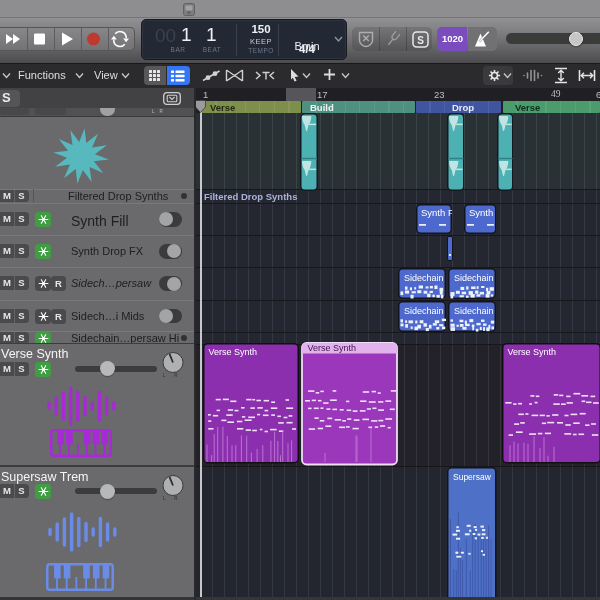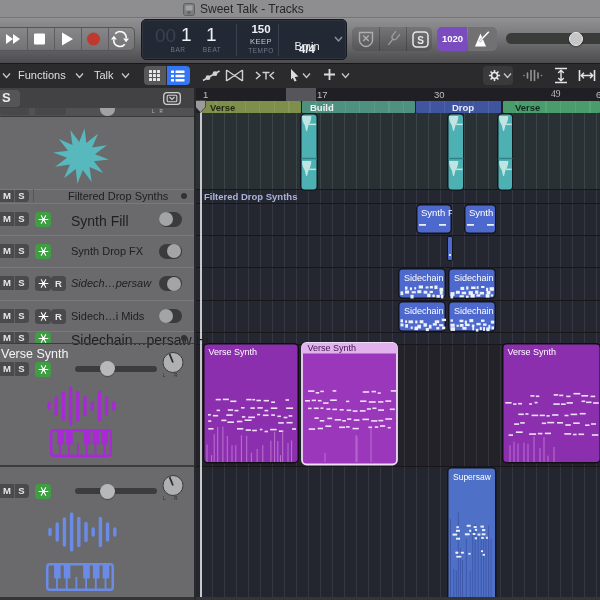--- a/index.html
+++ b/index.html
@@ -5,21 +5,20 @@
 font-family:"Liberation Sans",sans-serif;}
 *{box-sizing:border-box;}
 </style></head><body>
 <div style="position:relative;width:600px;height:600px;overflow:hidden;">
 <div style="position:absolute;left:0;top:0;width:600px;height:18px;background:#8e8e90;border-bottom:1px solid #757578;"></div>
 <svg style="position:absolute;left:183px;top:3px;" width="12" height="13" viewBox="0 0 12 13">
       <rect x="0.5" y="0.5" width="11" height="12" rx="2" fill="#7b7d7f" stroke="#5e6062"></rect>
       <rect x="2.5" y="2.5" width="7" height="5" rx="1" fill="#9fa1a3"></rect>
       <circle cx="6" cy="9.5" r="1.6" fill="#5e6062"></circle>
     </svg>
-<div style="position:absolute;left:200px;top:2px;width:200px;height:15px;font-size:12px;color:#262628;white-space:nowrap;">Sweet Talk - Tracks</div>
 <div style="position:absolute;left:0;top:18px;width:600px;height:45px;background:linear-gradient(#929294,#7c7c7e 35%,#5e5e60 75%,#4c4c4e);"></div>
 <div style="position:absolute;left:0;top:27px;width:135px;height:24px;background:linear-gradient(#87878a,#737376);border-radius:0 5px 5px 0;border:1px solid #55555a;border-left:none;"></div>
 <div style="position:absolute;left:26.5px;top:27px;width:1px;height:24px;background:#5c5c60;"></div>
 <div style="position:absolute;left:53.5px;top:27px;width:1px;height:24px;background:#5c5c60;"></div>
 <div style="position:absolute;left:80.5px;top:27px;width:1px;height:24px;background:#5c5c60;"></div>
 <div style="position:absolute;left:107.5px;top:27px;width:1px;height:24px;background:#5c5c60;"></div>
 <svg style="position:absolute;left:5px;top:32px;" width="17" height="14" viewBox="0 0 17 14">
       <polygon points="1,2 8,7 1,12" fill="#fff"></polygon>
       <polygon points="8,2 15,7 8,12" fill="#fff"></polygon>
     </svg>
@@ -81,21 +80,21 @@
 <div style="position:absolute;left:506px;top:33px;width:100px;height:11px;background:#3a3c3a;border-radius:6px;"></div>
 <div style="position:absolute;left:569px;top:31.5px;width:14px;height:14px;background:#c6c6c8;border:1px solid #eeeeef;border-radius:50%;box-shadow:0 1px 2px rgba(0,0,0,0.4);"></div>
 <div style="position:absolute;left:0;top:63px;width:600px;height:25px;background:#2b2b2d;border-top:1px solid #19191b;"></div>
 <svg style="position:absolute;left:2px;top:72px;" width="9" height="7" viewBox="0 0 9 7">
       <polyline points="1,1.5 4.5,5.5 8,1.5" fill="none" stroke="#c8c8ca" stroke-width="1.3"></polyline>
     </svg>
 <div style="position:absolute;left:18px;top:69px;width:70px;height:13px;font-size:11px;color:#dfdfe1;">Functions</div>
 <svg style="position:absolute;left:75px;top:72px;" width="9" height="7" viewBox="0 0 9 7">
       <polyline points="1,1.5 4.5,5.5 8,1.5" fill="none" stroke="#c8c8ca" stroke-width="1.3"></polyline>
     </svg>
-<div style="position:absolute;left:94px;top:69px;width:40px;height:13px;font-size:11px;color:#dfdfe1;">Talk</div>
+<div style="position:absolute;left:94px;top:69px;width:40px;height:13px;font-size:11px;color:#dfdfe1;">View</div>
 <svg style="position:absolute;left:121px;top:72px;" width="9" height="7" viewBox="0 0 9 7">
       <polyline points="1,1.5 4.5,5.5 8,1.5" fill="none" stroke="#c8c8ca" stroke-width="1.3"></polyline>
     </svg>
 <div style="position:absolute;left:144px;top:66px;width:22px;height:19px;background:#58585a;border-radius:4px 0 0 4px;"></div>
 <svg style="position:absolute;left:149px;top:70px;" width="12" height="12" viewBox="0 0 12 12">
       <g fill="#e8e8ea">
         <rect x="0" y="0" width="3" height="3" rx="0.5"></rect>
         <rect x="4" y="0" width="3" height="3" rx="0.5"></rect>
         <rect x="8" y="0" width="3" height="3" rx="0.5"></rect>
         <rect x="0" y="4" width="3" height="3" rx="0.5"></rect>
@@ -170,21 +169,21 @@
       <path d="M3 1.5 h12 M3 15.5 h12" stroke="#e4e4e6" stroke-width="1.6"></path>
       <path d="M9 3.5 v10 M6.2 6 L9 3.2 L11.8 6 M6.2 11 L9 13.8 L11.8 11" stroke="#e4e4e6" stroke-width="1.4" fill="none"></path>
     </svg>
 <svg style="position:absolute;left:578px;top:67px;" width="18" height="17" viewBox="0 0 18 17">
       <path d="M1.5 3 v11 M16.5 3 v11" stroke="#e4e4e6" stroke-width="1.6"></path>
       <path d="M3.5 8.5 h11 M6 5.7 L3.2 8.5 L6 11.3 M12 5.7 L14.8 8.5 L12 11.3" stroke="#e4e4e6" stroke-width="1.4" fill="none"></path>
     </svg>
 <div style="position:absolute;left:194px;top:88px;width:406px;height:12.5px;background:#202024;"></div>
 <div style="position:absolute;left:203px;top:88.5px;width:20px;height:11px;font-size:9.5px;color:#bfbfc1;">1</div>
 <div style="position:absolute;left:317px;top:88.5px;width:20px;height:11px;font-size:9.5px;color:#bfbfc1;">17</div>
-<div style="position:absolute;left:434px;top:88.5px;width:20px;height:11px;font-size:9.5px;color:#bfbfc1;">30</div>
+<div style="position:absolute;left:434px;top:88.5px;width:20px;height:11px;font-size:9.5px;color:#bfbfc1;">23</div>
 <div style="position:absolute;left:551px;top:88.5px;width:20px;height:11px;font-size:9.5px;color:#bfbfc1;font-family:Liberation Serif, serif;">49</div>
 <div style="position:absolute;left:596px;top:88.5px;width:4px;height:11px;overflow:hidden;font-size:9.5px;color:#bfbfc1;">65</div>
 <div style="position:absolute;left:286px;top:87.5px;width:30px;height:13px;background:#56565a;"></div>
 <div style="position:absolute;left:194px;top:100.5px;width:406px;height:12.5px;background:#202024;"></div>
 <div style="position:absolute;left:202px;top:100.5px;width:98.5px;height:12px;background:#7e8f4c;background-image:repeating-linear-gradient(90deg,transparent 0 13.3px,rgba(255,255,255,0.08) 13.3px 14.6px);border-radius:1px;"></div>
 <div style="position:absolute;left:301.5px;top:100.5px;width:113.5px;height:12px;background:#4f9180;background-image:repeating-linear-gradient(90deg,transparent 0 13.3px,rgba(255,255,255,0.08) 13.3px 14.6px);border-radius:1px;"></div>
 <div style="position:absolute;left:416px;top:100.5px;width:85px;height:12px;background:#3f55a0;background-image:repeating-linear-gradient(90deg,transparent 0 13.3px,rgba(255,255,255,0.08) 13.3px 14.6px);border-radius:1px;"></div>
 <div style="position:absolute;left:502.5px;top:100.5px;width:97.5px;height:12px;background:#4a9c6d;background-image:repeating-linear-gradient(90deg,transparent 0 13.3px,rgba(255,255,255,0.08) 13.3px 14.6px);border-radius:1px;"></div>
 <div style="position:absolute;left:210px;top:101.5px;width:60px;height:11px;font-size:9.5px;font-weight:bold;color:#23290f;">Verse</div>
 <div style="position:absolute;left:310px;top:101.5px;width:60px;height:11px;font-size:9.5px;font-weight:bold;color:#eef4f2;">Build</div>
@@ -714,21 +713,21 @@
       <g stroke="#fff" stroke-width="1.1" stroke-linecap="round">
         <line x1="5.5" y1="5.5" x2="9.90" y2="5.50"></line>
         <line x1="5.5" y1="5.5" x2="7.70" y2="9.31"></line>
         <line x1="5.5" y1="5.5" x2="3.30" y2="9.31"></line>
         <line x1="5.5" y1="5.5" x2="1.10" y2="5.50"></line>
         <line x1="5.5" y1="5.5" x2="3.30" y2="1.69"></line>
         <line x1="5.5" y1="5.5" x2="7.70" y2="1.69"></line>
       </g>
       <circle cx="5.5" cy="5.5" r="1.6" fill="#fff"></circle>
     </svg>
-<div style="position:absolute;left:71px;top:332px;width:112px;height:12px;font-size:14px;color:#202022;white-space:nowrap;text-align:center;">Sidechain…persaw Hi</div>
+<div style="position:absolute;left:71px;top:332px;width:112px;height:12px;font-size:11px;color:#202022;white-space:nowrap;">Sidechain…persaw Hi</div>
 <div style="position:absolute;left:181px;top:335px;width:6px;height:6px;background:#323234;border-radius:50%;"></div>
 <div style="position:absolute;left:0;top:342.5px;width:194px;height:1.5px;background:#3c3c3e;"></div>
 <div style="position:absolute;left:1px;top:347px;width:150px;height:15px;font-size:12.5px;color:#f4f4f6;">Verse Synth</div>
 <div style="position:absolute;left:-2px;top:361.5px;width:31px;height:14px;background:#4a4a4c;border-radius:3.5px;"></div>
 <div style="position:absolute;left:13.5px;top:361.5px;width:1px;height:14px;background:#646466;"></div>
 <div style="position:absolute;left:0px;top:362.5px;width:14px;height:12px;font-size:9.5px;font-weight:bold;color:#e6e6e8;text-align:center;line-height:12px;">M</div>
 <div style="position:absolute;left:14.5px;top:362.5px;width:14px;height:12px;font-size:9.5px;font-weight:bold;color:#e6e6e8;text-align:center;line-height:12px;">S</div>
 <div style="position:absolute;left:35px;top:361.5px;width:16px;height:15px;background:#3f9e42;border-radius:3.5px;"></div>
 <svg style="position:absolute;left:37.5px;top:363.5px;" width="11" height="11" viewBox="0 0 11 11">
       <g stroke="#fff" stroke-width="1.1" stroke-linecap="round">
@@ -770,20 +769,21 @@
         <line x1="44.29" y1="14.0" x2="44.29" y2="26.0" stroke="#a928d8" stroke-width="1.8"></line>
         <line x1="53.14" y1="14.0" x2="53.14" y2="26.0" stroke="#a928d8" stroke-width="1.8"></line>
         <rect x="5.96" y="2" width="6.6" height="13.4" fill="#a928d8"></rect>
         <rect x="14.81" y="2" width="6.6" height="13.4" fill="#a928d8"></rect>
         <rect x="32.53" y="2" width="6.6" height="13.4" fill="#a928d8"></rect>
         <rect x="41.39" y="2" width="6.6" height="13.4" fill="#a928d8"></rect>
         <rect x="50.24" y="2" width="6.6" height="13.4" fill="#a928d8"></rect>
       </g>
     </svg>
 <div style="position:absolute;left:0;top:465.0px;width:194px;height:1.5px;background:#3c3c3e;"></div>
+<div style="position:absolute;left:1px;top:469.5px;width:150px;height:15px;font-size:12.5px;color:#f4f4f6;">Supersaw Trem</div>
 <div style="position:absolute;left:-2px;top:484.0px;width:31px;height:14px;background:#4a4a4c;border-radius:3.5px;"></div>
 <div style="position:absolute;left:13.5px;top:484.0px;width:1px;height:14px;background:#646466;"></div>
 <div style="position:absolute;left:0px;top:485.0px;width:14px;height:12px;font-size:9.5px;font-weight:bold;color:#e6e6e8;text-align:center;line-height:12px;">M</div>
 <div style="position:absolute;left:14.5px;top:485.0px;width:14px;height:12px;font-size:9.5px;font-weight:bold;color:#e6e6e8;text-align:center;line-height:12px;">S</div>
 <div style="position:absolute;left:35px;top:484.0px;width:16px;height:15px;background:#3f9e42;border-radius:3.5px;"></div>
 <svg style="position:absolute;left:37.5px;top:486.0px;" width="11" height="11" viewBox="0 0 11 11">
       <g stroke="#fff" stroke-width="1.1" stroke-linecap="round">
         <line x1="5.5" y1="5.5" x2="9.90" y2="5.50"></line>
         <line x1="5.5" y1="5.5" x2="7.70" y2="9.31"></line>
         <line x1="5.5" y1="5.5" x2="3.30" y2="9.31"></line>

